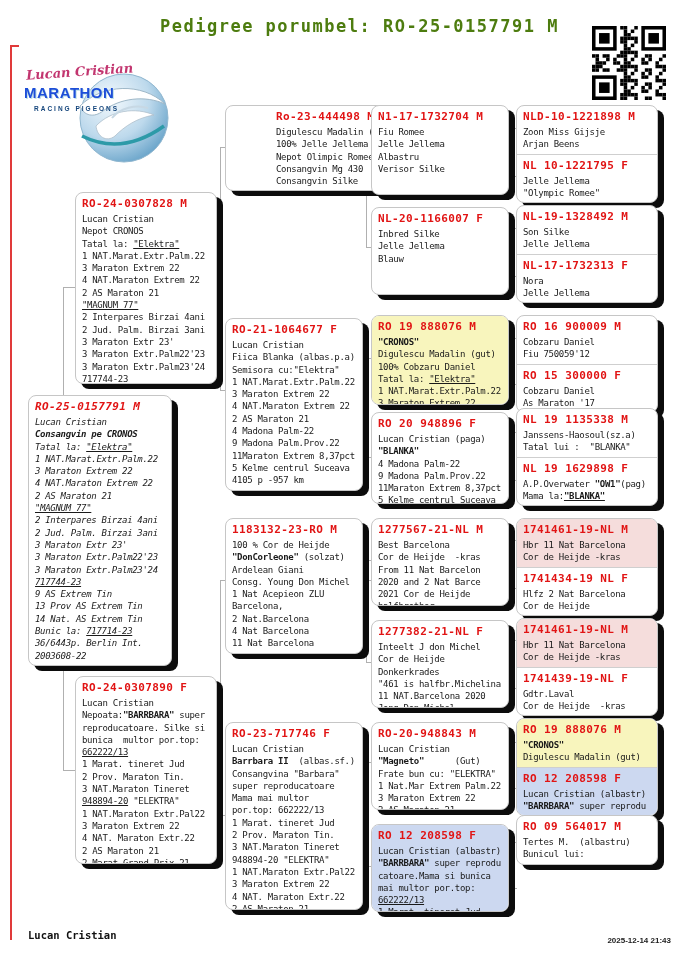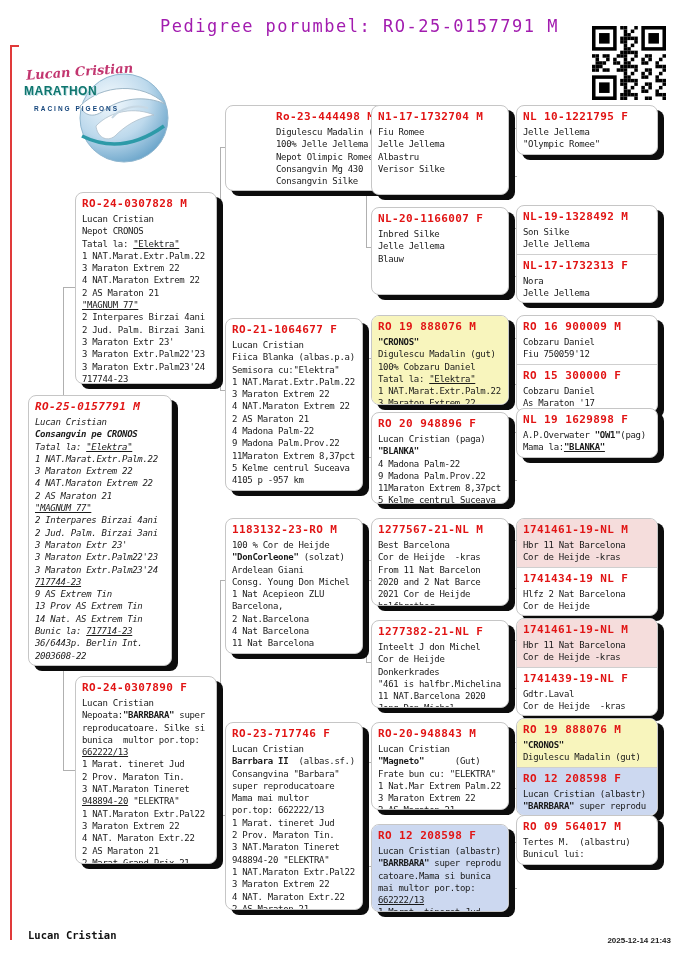--- a/index.html
+++ b/index.html
@@ -1,40 +1,40 @@
 <!DOCTYPE html>
 <html><head>
 <meta charset="utf-8">
 <style>
   html,body{margin:0;padding:0;}
   body{width:685px;height:968px;background:#fff;position:relative;
        font-family:"DejaVu Sans Mono",monospace;color:#111;overflow:hidden;}
   .page{position:absolute;inset:0;background:#fff;}
   .rline{position:absolute;background:#e03a3a;z-index:0;}
   .ptitle{position:absolute;top:16px;left:0;right:0;text-align:center;padding-left:34px;
-          font-weight:normal;font-size:17px;letter-spacing:1.5px;color:#a21caf;z-index:3;}
+          font-weight:bold;font-size:17px;letter-spacing:1.5px;color:#4d7c0f;z-index:3;}
   
   .box{position:absolute;background:#fff;border:1px solid #c6c6c6;border-radius:8px;
        box-shadow:6px 5px 0 #0c0c0c;overflow:hidden;z-index:2;}
   .sec{padding:4px 5px 3px 6px;}
   .sec + .sec{border-top:1px solid #cfcfcf;}
   .bt{font-weight:bold;color:#e11414;font-size:11px;letter-spacing:.4px;margin-bottom:3px;white-space:pre;}
   .ln{font-size:9px;line-height:12.3px;letter-spacing:-0.3px;white-space:pre;color:#1a1a1a;}
   .ln .b{font-weight:bold;}
   .ln .u{text-decoration:underline;}
   .hl-yellow{background:#f8f5bd;}
   .hl-blue{background:#ccd8f0;}
   .hl-pink{background:#f5dddc;}
   .cline{position:absolute;background:#b0b0b0;z-index:1;}
   
   .logo{position:absolute;left:24px;top:64px;width:152px;height:108px;z-index:3;}
   .logo-script{position:absolute;left:2px;top:0;font-family:"DejaVu Serif",serif;font-style:italic;
                font-weight:bold;font-size:13px;color:#c2356f;transform:rotate(-4deg);white-space:nowrap;}
   .logo-marathon{position:absolute;left:0;top:20px;font-family:"Liberation Sans",sans-serif;
-                 font-weight:bold;font-size:12px;color:#0f766e;letter-spacing:.5px;
+                 font-weight:bold;font-size:15px;color:#1d4ed8;letter-spacing:.5px;
                  text-shadow:1px 1px 0 #bfe0e6;}
   .logo-sub{position:absolute;left:10px;top:41px;font-family:"Liberation Sans",sans-serif;
             font-weight:bold;font-size:6.5px;color:#14457c;letter-spacing:2px;}
   
   .qr{position:absolute;left:592px;top:26px;width:74px;height:74px;z-index:3;}
   
   .fleft{position:absolute;left:28px;top:901px;font-weight:bold;font-size:10.5px;
          line-height:13.8px;white-space:pre;z-index:3;}
   .myloft{position:absolute;right:13px;top:914px;display:flex;align-items:center;gap:7px;z-index:3;}
   .myloft-name{font-family:"DejaVu Serif",serif;font-style:italic;font-size:17px;color:#151515;}
@@ -471,20 +471,25 @@
           <div class="ln"><span>Lucan Cristian (albastr)</span></div>
           <div class="ln"><span class="b">"BARRBARA"</span><span> super reprodu</span></div>
           <div class="ln"><span>catoare.Mama si bunica</span></div>
           <div class="ln"><span>mai multor por.top:</span></div>
           <div class="ln"><span class="u">662222/13</span></div>
           <div class="ln"><span>1 Marat. tineret Jud</span></div>
         </div>
       </div>
       <div class="box" style="left: 516px; top: 105px; width: 140px;">
         <div class="sec">
+          <div class="bt">NLD-10-1221898 M</div>
+          <div class="ln"><span>Zoon Miss Gijsje</span></div>
+          <div class="ln"><span>Arjan Beens</span></div>
+        </div>
+        <div class="sec">
           <div class="bt">NL 10-1221795 F</div>
           <div class="ln"><span>Jelle Jellema</span></div>
           <div class="ln"><span>"Olympic Romee"</span></div>
         </div>
       </div>
       <div class="box" style="left: 516px; top: 205px; width: 140px;">
         <div class="sec">
           <div class="bt">NL-19-1328492 M</div>
           <div class="ln"><span>Son Silke</span></div>
           <div class="ln"><span>Jelle Jellema</span></div>
@@ -501,20 +506,25 @@
           <div class="ln"><span>Cobzaru Daniel</span></div>
           <div class="ln"><span>Fiu 750059'12</span></div>
         </div>
         <div class="sec">
           <div class="bt">RO 15 300000 F</div>
           <div class="ln"><span>Cobzaru Daniel</span></div>
           <div class="ln"><span>As Maraton '17</span></div>
         </div>
       </div>
       <div class="box" style="left: 516px; top: 408px; width: 140px;">
+        <div class="sec">
+          <div class="bt">NL 19 1135338 M</div>
+          <div class="ln"><span>Janssens-Haosoul(sz.a)</span></div>
+          <div class="ln"><span>Tatal lui :  "BLANKA"</span></div>
+        </div>
         <div class="sec">
           <div class="bt">NL 19 1629898 F</div>
           <div class="ln"><span>A.P.Overwater </span><span class="b">"OW1"</span><span>(pag)</span></div>
           <div class="ln"><span>Mama la:</span><span class="b u">"BLANKA"</span></div>
         </div>
       </div>
       <div class="box" style="left: 516px; top: 518px; width: 140px;">
         <div class="sec hl-pink">
           <div class="bt">1741461-19-NL M</div>
           <div class="ln"><span>Hbr 11 Nat Barcelona</span></div>

